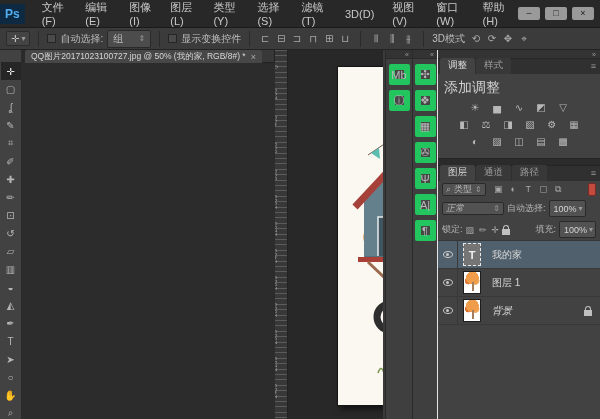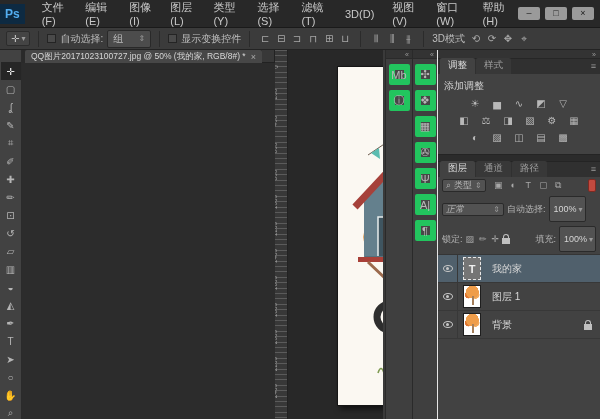--- a/index.html
+++ b/index.html
@@ -77,36 +77,36 @@
   .panel-head { height:9px; background:#333; color:#9a9a9a; font-size:7px; text-align:right; padding-right:4px;
                 line-height:9px; border-bottom:1px solid #262626; }
   .tabstrip { height:15px; background:#303030; display:flex; align-items:flex-end; padding-left:2px; position:relative; }
   .ptab { font-size:9.5px; color:#9f9f9f; background:#383838; padding:1px 8px 2px; margin-right:1px;
           border-radius:2px 2px 0 0; }
   .ptab.active { background:#424242; color:#dadada; }
   .tab-menu { position:absolute; right:4px; top:2px; color:#9a9a9a; font-size:9px; }
   .panel-body { background:#424242; }
 
   .adj-body { padding:3px 6px 6px; }
-  .adj-title { font-size:10px; color:#cfcfcf; margin:2px 0 4px; }
+  .adj-title { font-size:14px; color:#cfcfcf; margin:2px 0 4px; }
   .adj-row { display:flex; justify-content:center; gap:7px; margin-bottom:5px; }
   .adj-icon { width:15px; height:12px; display:flex; align-items:center; justify-content:center;
               color:#b8b8b8; font-size:10px; }
 
   .gap-strip { height:8px; background:#2b2b2b; border-top:1px solid #242424; border-bottom:1px solid #242424; }
 
   .layers-body { flex:1; display:flex; flex-direction:column; }
   .ctl-row { display:flex; align-items:center; gap:3px; padding:2px 4px; font-size:9px; color:#b5b5b5; }
   .box { background:#525252; border:1px solid #2a2a2a; border-radius:2px; display:flex; align-items:center;
          padding:0 3px; height:13px; gap:3px; }
   .caret { color:#9a9a9a; font-size:8px; }
   .filter-icons { display:flex; gap:4px; margin-left:4px; }
   .filter-icons .icon-btn { width:11px; font-size:9px; }
   .filter-toggle { margin-left:auto; width:8px; height:13px; background:#c34a3f; border-radius:2px; border:1px solid #7e2a22; }
-  .val-box { background:#525252; border:1px solid #2a2a2a; border-radius:2px; height:26px;
+  .val-box { background:#525252; border:1px solid #2a2a2a; border-radius:2px; height:17px;
              display:flex; align-items:center; padding:0 2px 0 4px; gap:2px; color:#d5d5d5; }
   .lock-icons { display:flex; gap:5px; align-items:center; color:#a5a5a5; font-size:9px; }
 
   .layer-list { flex:1; border-top:1px solid #353535; }
   .layer-row { height:28px; display:flex; align-items:center; border-bottom:1px solid #383838; font-size:10px; color:#d8d8d8; }
   .layer-row.selected { background:#50606c; }
   .eye-cell { width:20px; height:100%; border-right:1px solid #383838; display:flex; align-items:center; justify-content:center; }
   .eye { width:10px; height:7px; border:1px solid #c6c6c6; border-radius:50%; position:relative; }
   .eye::after { content:''; position:absolute; left:2.5px; top:1px; width:3px; height:3px; background:#c6c6c6; border-radius:50%; }
   .thumb-cell { width:28px; display:flex; align-items:center; justify-content:center; }
@@ -114,21 +114,21 @@
   .thumb.text { background:#757575; color:#f0f0f0; border:1px dashed #e8e8e8; display:flex; align-items:center;
                 justify-content:center; font-size:11px; font-weight:bold; }
   .mini-art { background:
       radial-gradient(circle at 52% 28%, #ef9d4a 0 36%, rgba(0,0,0,0) 38%),
       radial-gradient(circle at 28% 42%, #e0752f 0 20%, rgba(0,0,0,0) 23%),
       radial-gradient(circle at 72% 42%, #f2a95c 0 22%, rgba(0,0,0,0) 25%),
       linear-gradient(180deg,#fff 0 100%); position:relative; }
   .mini-art::after { content:''; position:absolute; left:47%; top:48%; width:2px; height:42%; background:#a57f5b; }
   .layer-name { margin-left:6px; }
   .layer-row .right { margin-left:auto; margin-right:8px; }
-  .italic { }
+  .italic { font-style:italic; }
   .lock-glyph { position:relative; width:8px; height:6px; background:#c0c0c0; display:inline-block; margin-top:4px; }
   .lock-glyph::before { content:''; position:absolute; left:1px; top:-4px; width:4px; height:4px;
                         border:1px solid #c0c0c0; border-bottom:none; border-radius:3px 3px 0 0; }
 </style>
 </head>
 <body>
 
 <div id="app">
 
   <div class="menubar">

